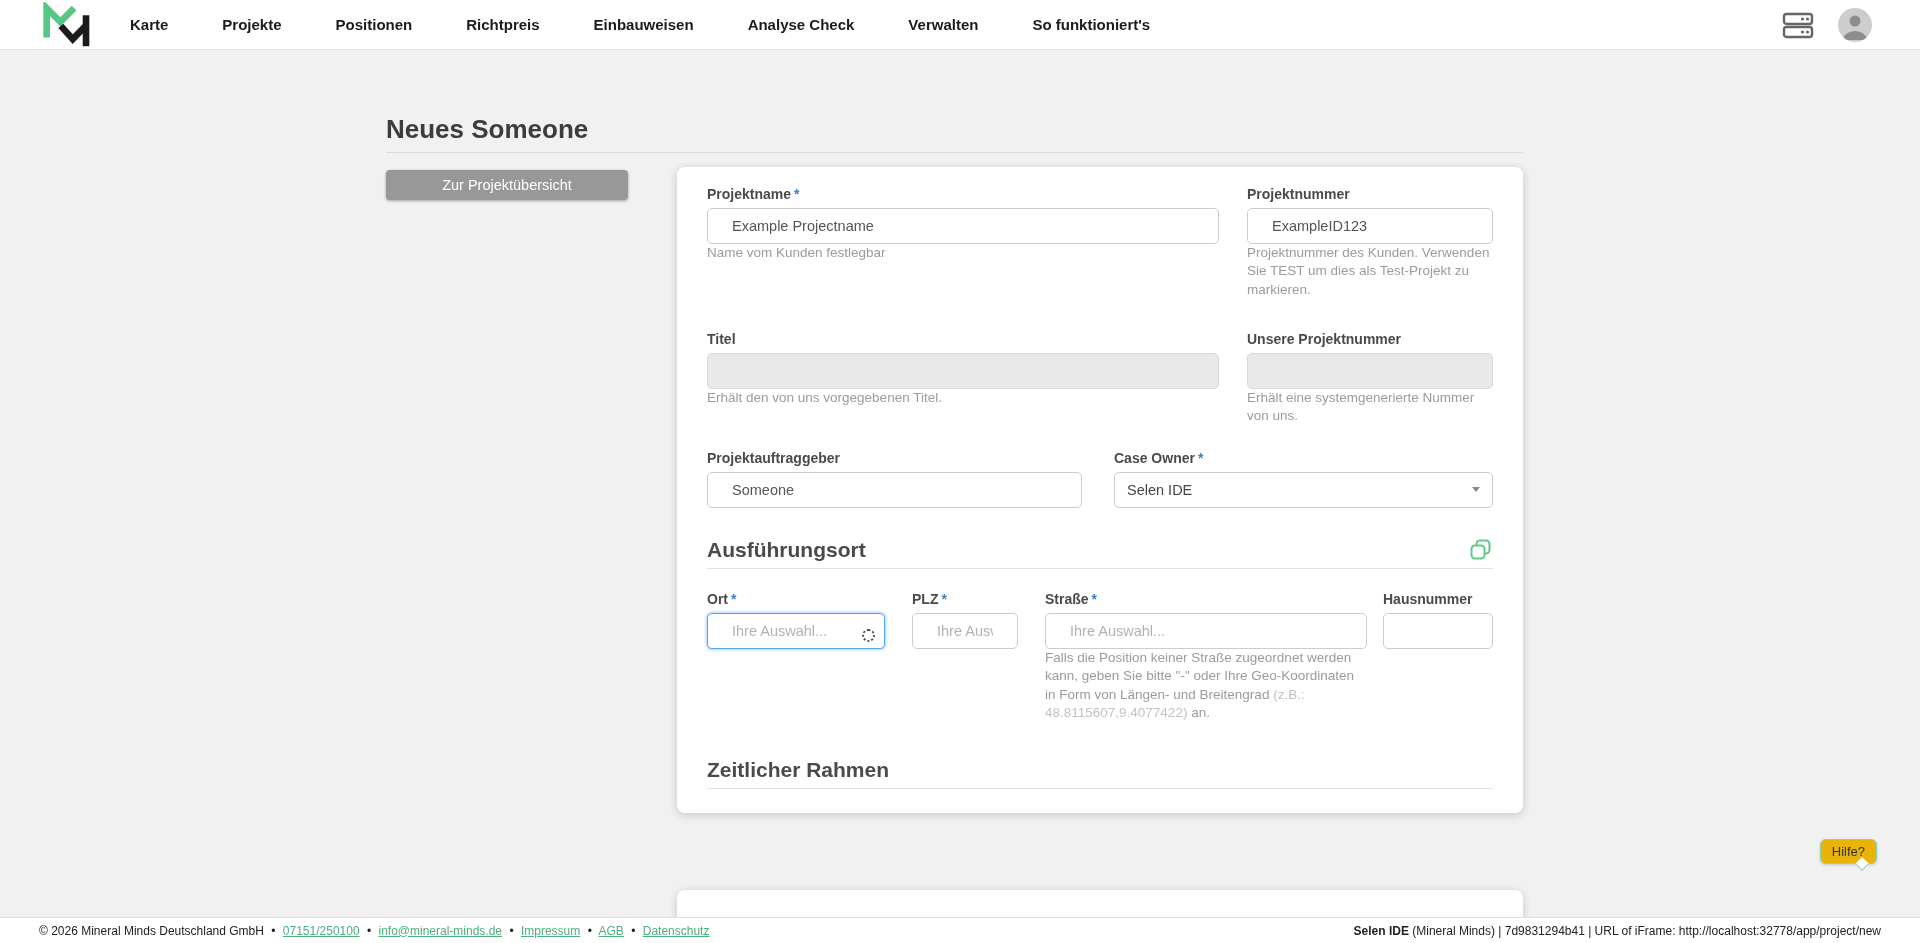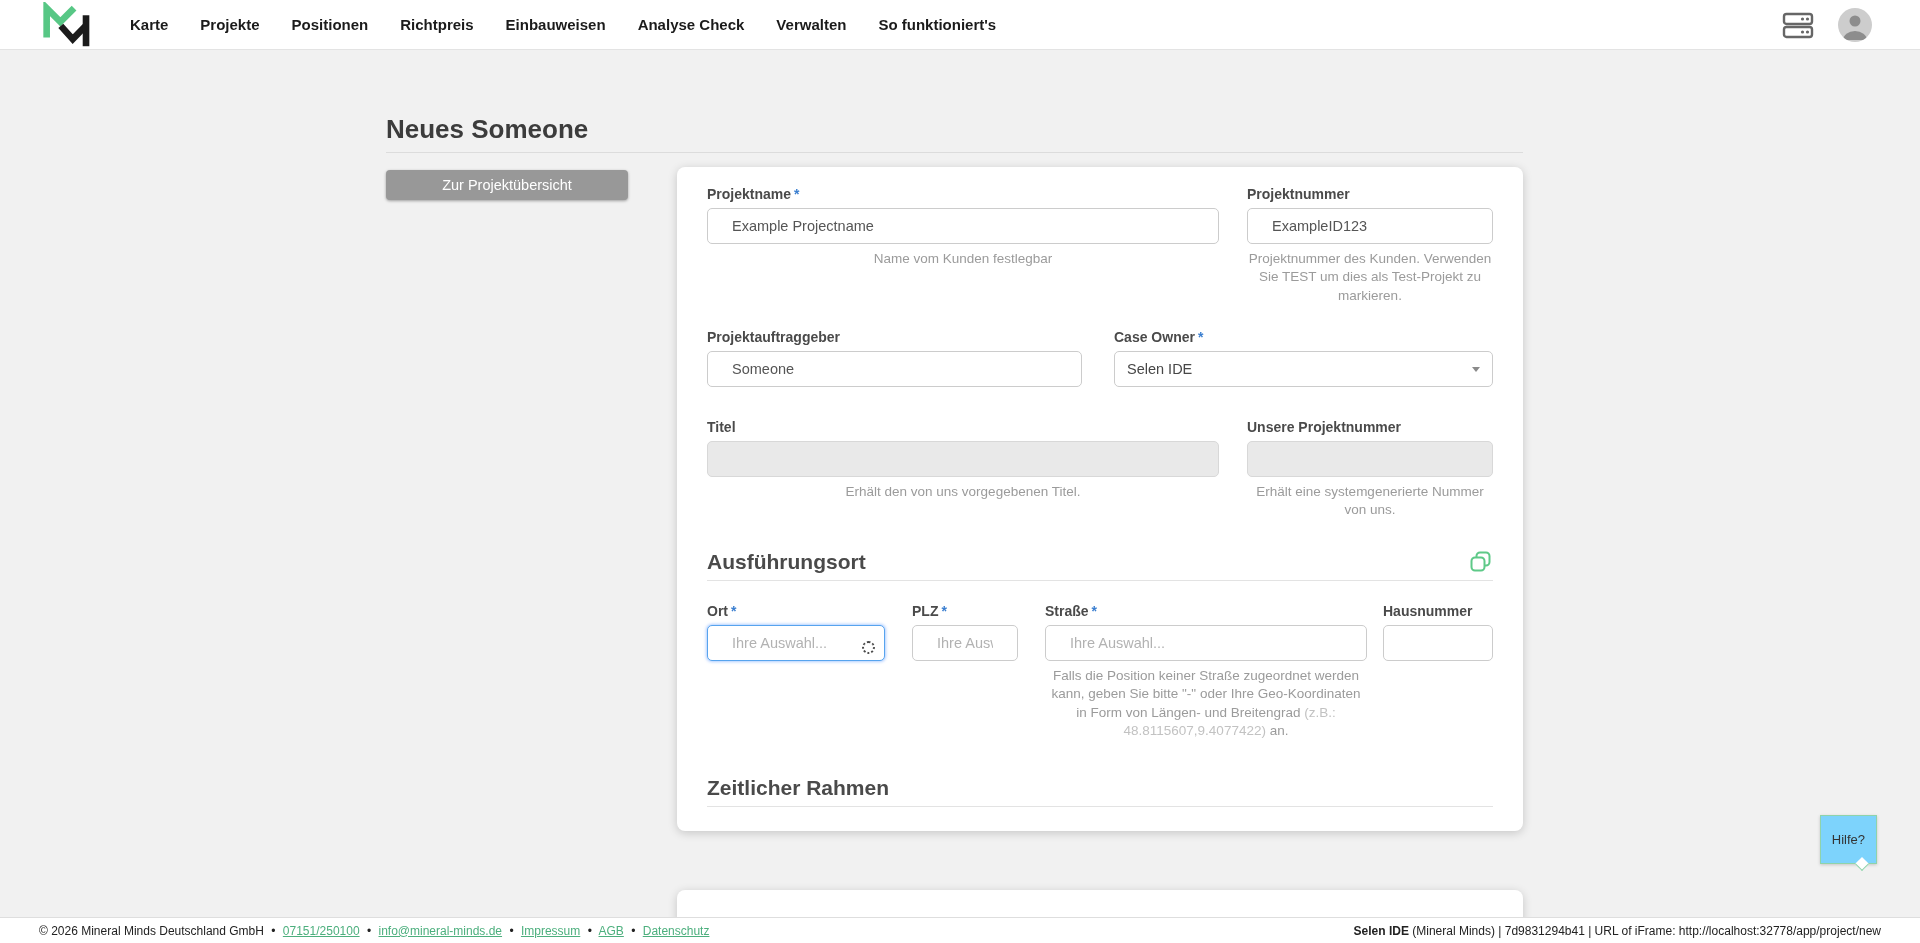--- a/index.html
+++ b/index.html
@@ -3,21 +3,21 @@
 <meta charset="utf-8">
 <style>
   * { margin:0; padding:0; box-sizing:border-box; }
   html,body { width:1920px; height:943px; overflow:hidden; }
   body { font-family:"Liberation Sans", sans-serif; background:#f1f1f1; position:relative; }
 
   
   .topnav { position:absolute; top:0; left:0; width:1920px; height:50px; background:#fff;
             border-bottom:1px solid #e3e3e3; display:flex; align-items:center; z-index:30; }
   .logo { margin-left:38px; width:58px; height:46px; flex:0 0 auto; }
-  .nav-items { display:flex; gap:32px; margin-left:34px; }
+  .nav-items { display:flex; gap:54px; margin-left:34px; }
   .nav-item { font-size:15px; font-weight:700; color:#1b1b1b; cursor:pointer; white-space:nowrap; }
   .nav-right { margin-left:auto; margin-right:48px; display:flex; align-items:center; gap:24px; }
   .avatar { width:34px; height:34px; border-radius:50%; background:#cdcdcd; overflow:hidden; display:flex; align-items:flex-end; justify-content:center; }
 
   
   .page-title { position:absolute; left:386px; top:114px; font-size:26px; font-weight:700; color:#3c3c3c; }
   .title-divider { position:absolute; left:386px; top:152px; width:1137px; border-top:1px solid #dcdcdc; }
   .back-btn { position:absolute; left:386px; top:170px; width:242px; height:30px; background:#989898;
               color:#fff; font-size:14.5px; border:none; border-radius:4px; display:flex; align-items:center;
               justify-content:center; cursor:pointer; box-shadow:0 1px 3px rgba(0,0,0,.35); font-family:inherit; }
@@ -38,21 +38,21 @@
   .w-str { width:322px; margin-left:27px; }
   .w-haus { width:110px; margin-left:16px; }
 
   .field-label { font-size:14px; font-weight:700; color:#4a4a4a; height:20px; line-height:20px; white-space:nowrap; }
   .req { color:#3b7fd0; margin-left:3px; }
   .tinput { display:block; width:100%; height:36px; margin-top:4px; border:1px solid #cccccc; border-radius:5px;
             padding:0 24px; font-size:14.5px; color:#555; background:#fff; outline:none; font-family:inherit; }
   .tinput::placeholder { color:#b2b2b2; }
   .tinput:disabled { background:#e9e9e9; border-color:#d8d8d8; }
   .tinput.focused { border-color:#57a4ee; box-shadow:0 0 3px 1px rgba(77,144,254,.45); }
-  .helper { font-size:13.5px; color:#9b9b9b; margin-top:6px; line-height:1.36;text-align:center; }
+  .helper { font-size:13.5px; color:#9b9b9b; line-height:1.36; }
   .helper .muted { color:#c2c2c2; }
 
   .input-wrap { position:relative; }
   .spinner { position:absolute; right:10px; top:16px; width:13px; height:13px;
              border:2px dotted #4a4a4a; border-radius:50%; }
 
   .select { display:flex; align-items:center; justify-content:space-between; height:36px; margin-top:4px;
             border:1px solid #cccccc; border-radius:5px; padding:0 12px; font-size:14.5px; color:#474747;
             background:#fff; cursor:pointer; }
   .caret { width:0; height:0; border-left:4.5px solid transparent; border-right:4.5px solid transparent;
@@ -65,22 +65,22 @@
 
   
   .footer { position:absolute; left:0; bottom:0; width:1920px; height:26px; background:#fff;
             border-top:1px solid #dedede; display:flex; align-items:center; justify-content:space-between;
             padding:0 39px; font-size:12px; color:#222; z-index:40; }
   .footer a { color:#4caf7d; text-decoration:underline; cursor:pointer; }
   .sep { color:#222; margin:0 4px; }
   .footer-right b { font-weight:700; }
 
   
-  .help-bubble { position:absolute; right:43px; bottom:79px; background:#7dd3fc; border:1px solid #8fd3aa;
-                 border-radius:0; padding:16px 11px; font-size:13px; color:#333; z-index:35;
+  .help-bubble { position:absolute; right:43px; bottom:79px; background:#eab308; border:1px solid #8fd3aa;
+                 border-radius:6px; padding:4px 11px; font-size:13px; color:#333; z-index:35;
                  box-shadow:0 1px 3px rgba(0,0,0,.18); cursor:pointer; }
   .help-tail { position:absolute; bottom:-6px; right:9px; width:10px; height:10px; background:#fff;
                border-right:1px solid #8fd3aa; border-bottom:1px solid #8fd3aa; transform:rotate(45deg); }
 </style>
 </head>
 <body>
 
 <header class="topnav">
   <svg class="logo" viewBox="0 0 60 52">
     <polyline points="7,40 7,7 22.5,22.5 38,7" fill="none" stroke="#57c785" stroke-width="7.5"></polyline>
@@ -129,46 +129,46 @@
       <input class="tinput" type="text" value="Example Projectname" style="">
       <div class="helper">Name vom Kunden festlegbar</div>
     </div>
     <div class="w-side">
       <div class="field-label">Projektnummer</div>
       <input class="tinput" type="text" value="ExampleID123" style="">
       <div class="helper">Projektnummer des Kunden. Verwenden Sie TEST um dies als Test-Projekt zu markieren.</div>
     </div>
   </div>
 
-  <div class="row mt22">
-    <div class="w-half-l">
-      <div class="field-label">Projektauftraggeber</div>
-      <input class="tinput" type="text" value="Someone" style="">
-    </div>
-    <div class="w-half-r">
-      <div class="field-label">
-        <span>Case Owner</span><span class="req">*</span>
-      </div>
-      <div class="select">
-        <span>Selen IDE</span>
-        <span class="caret"></span>
-      </div>
-    </div>
-  </div>
-
   <div class="row mt30">
     <div class="w-main">
       <div class="field-label">Titel</div>
       <input class="tinput" type="text" disabled="" style="">
       <div class="helper">Erhält den von uns vorgegebenen Titel.</div>
     </div>
     <div class="w-side">
       <div class="field-label">Unsere Projektnummer</div>
       <input class="tinput" type="text" disabled="" style="">
       <div class="helper">Erhält eine systemgenerierte Nummer von uns.</div>
+    </div>
+  </div>
+
+  <div class="row mt22">
+    <div class="w-half-l">
+      <div class="field-label">Projektauftraggeber</div>
+      <input class="tinput" type="text" value="Someone" style="">
+    </div>
+    <div class="w-half-r">
+      <div class="field-label">
+        <span>Case Owner</span><span class="req">*</span>
+      </div>
+      <div class="select">
+        <span>Selen IDE</span>
+        <span class="caret"></span>
+      </div>
     </div>
   </div>
 
   <div class="section-head">
     <span class="section-title">Ausführungsort</span>
     <svg width="24" height="24" viewBox="0 0 24 24">
       <rect x="7.5" y="2.5" width="13" height="13" rx="3.5" fill="none" stroke="#5ec988" stroke-width="2"></rect>
       <rect x="2.5" y="7.5" width="13" height="13" rx="3.5" fill="#fff" stroke="#5ec988" stroke-width="2"></rect>
     </svg>
   </div>

